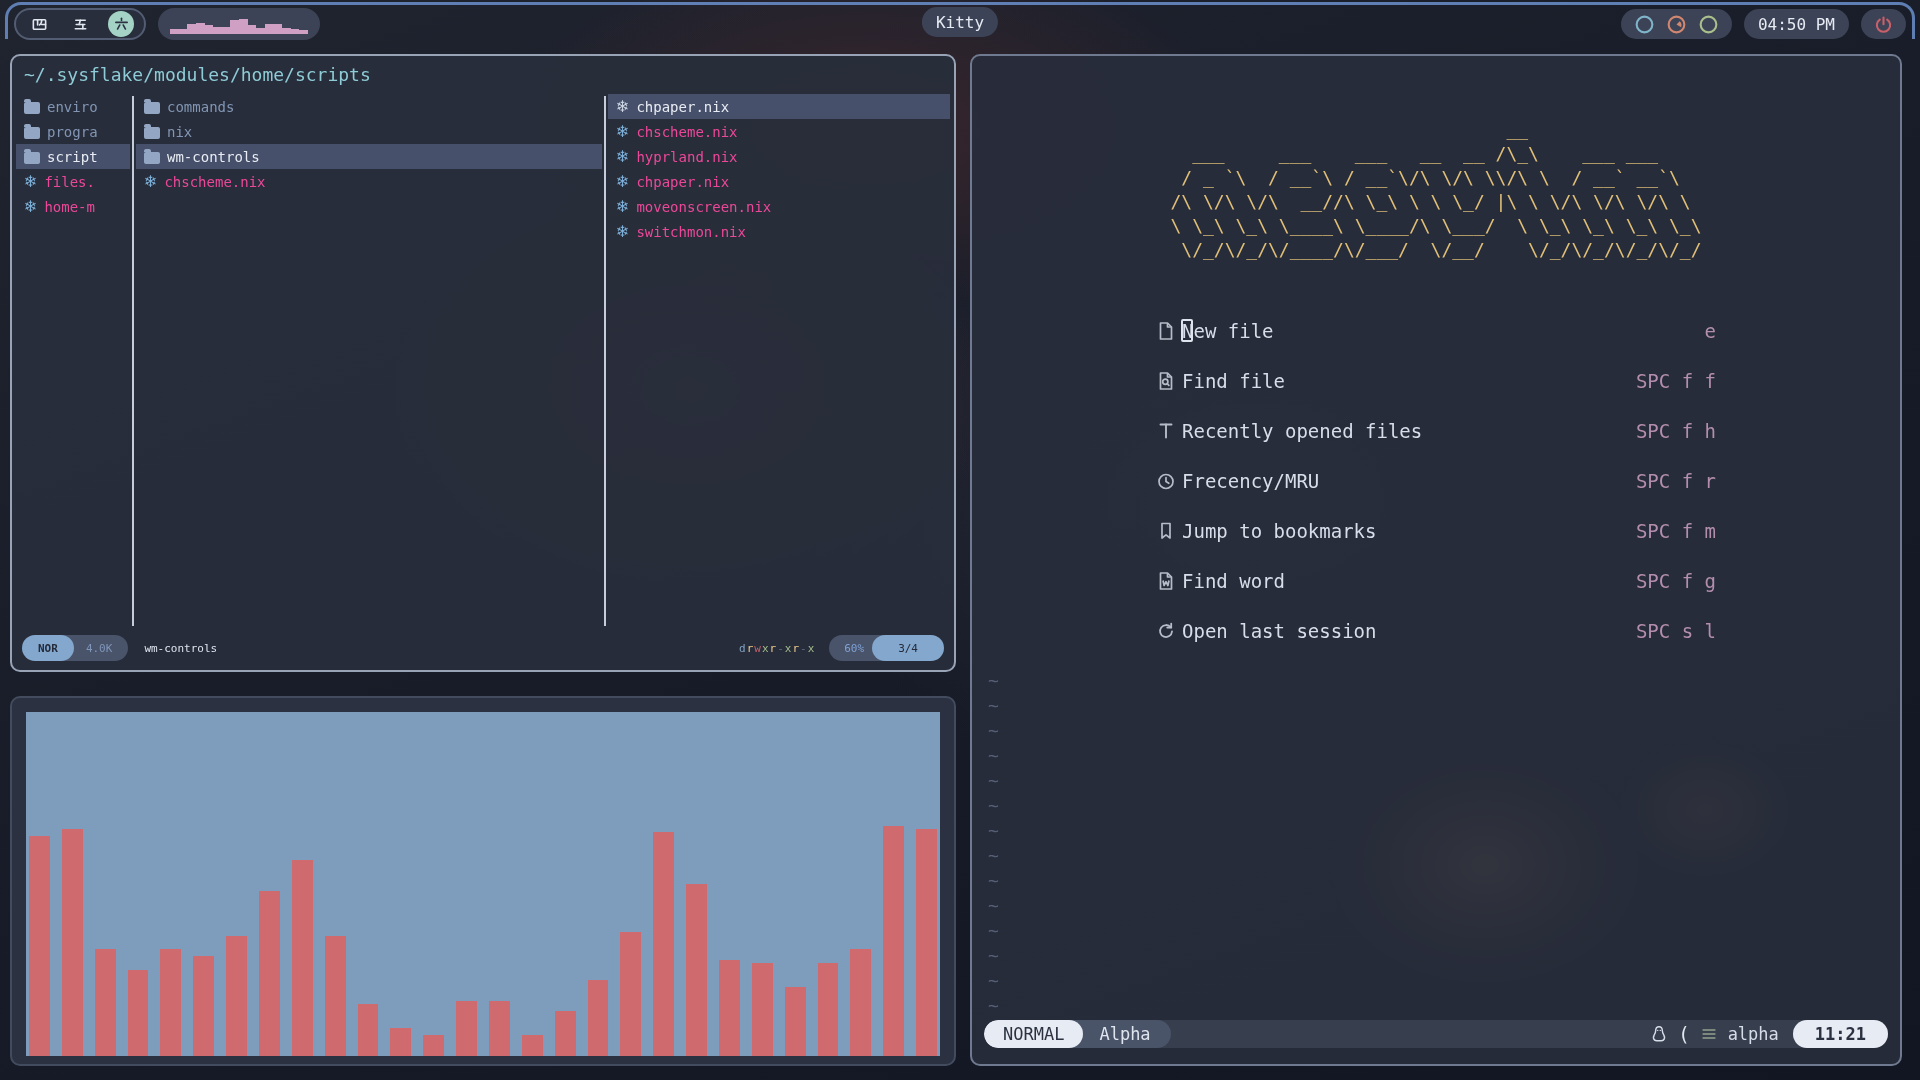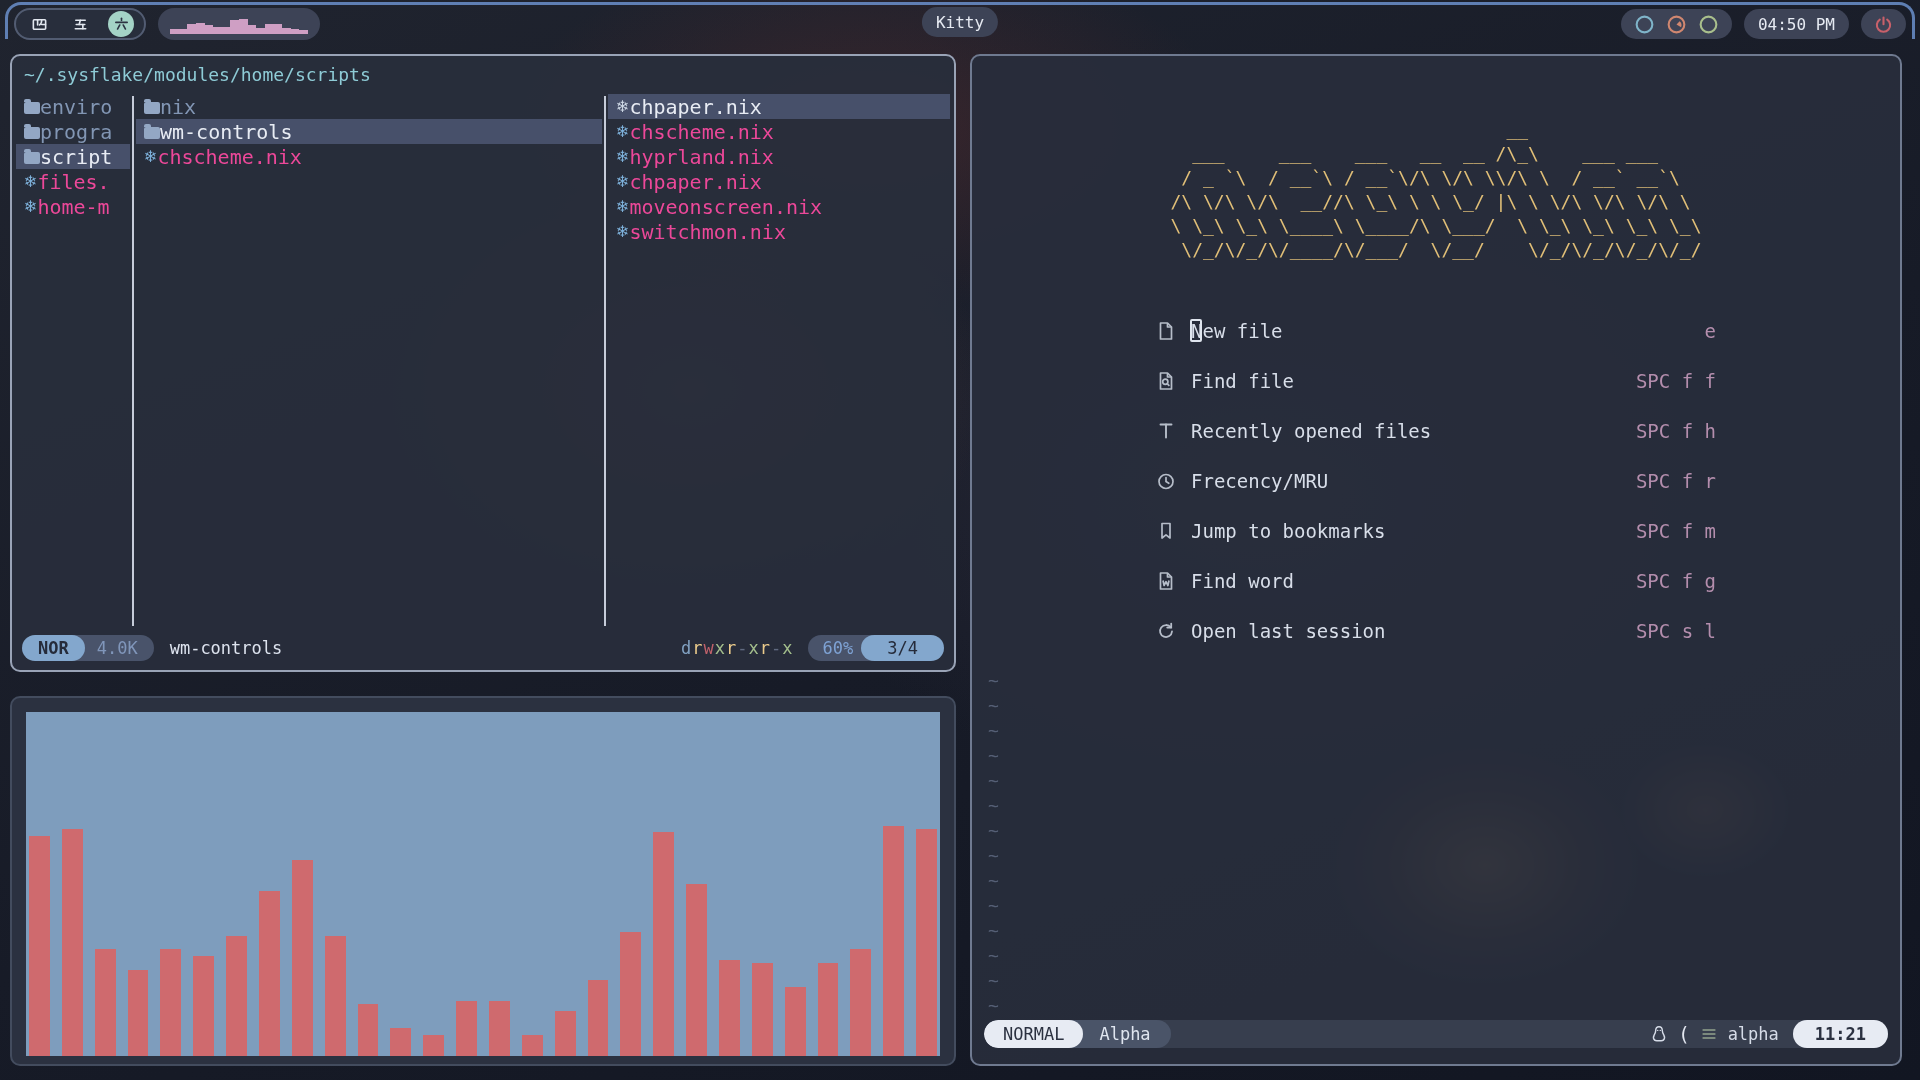--- a/index.html
+++ b/index.html
@@ -40,50 +40,50 @@
   .chart-window{left:10px;top:696px;width:946px;height:370px;background:#2b3140;border:2px solid #434c5e}
   .nv-window{left:970px;top:54px;width:932px;height:1012px;background:rgba(40,46,60,.92);border:2px solid #6f7a90}
   
   .fm-path{position:absolute;left:12px;top:8px;color:#8ecbd6;font-size:18px}
   .fm-cols{position:absolute;left:4px;right:4px;top:38px;bottom:44px;display:flex}
   .fm-divider{width:2px;background:#c6ccd9;margin:2px 2px 0}
   .col{overflow:hidden}
   .col-parent{width:114px}
   .col-current{width:466px}
   .col-preview{flex:1}
-  .frow{display:flex;align-items:center;height:25px;padding:0 8px;font-size:20px;white-space:nowrap}
+  .frow{display:flex;align-items:center;gap:7px;height:25px;padding:0 8px;font-size:14px;white-space:nowrap}
   .frow .lbl{overflow:hidden;text-overflow:clip}
   .t-folder .lbl{color:#8296b4}
   .t-nix .lbl{color:#ec4899}
   .frow.selected{background:#47506a}
   .frow.selected .lbl{color:#e8ecf4}
   .fic{flex:none;display:inline-block}
   .ic-folder{position:relative;width:16px;height:12px;background:#93a7c4;border-radius:2px;margin-top:2px}
   .ic-folder::before{content:"";position:absolute;top:-3px;left:0;width:7px;height:3px;background:#93a7c4;border-radius:2px 2px 0 0}
   .ic-nix{font-family:"DejaVu Sans",sans-serif;color:#7fb3dd;font-size:16px;line-height:1}
   .ic-nix::before{content:"❄"}
   .selected .ic-nix{color:#cfd9e6}
-  .fm-status{position:absolute;left:10px;right:10px;bottom:8px;height:28px;display:flex;align-items:center;font-size:17px}
+  .fm-status{position:absolute;left:10px;right:10px;bottom:8px;height:28px;display:flex;align-items:center;font-size:11px}
   .seg{height:26px;display:flex;align-items:center;position:relative;box-sizing:border-box}
   .seg-mode{background:#83a7cd;color:#252b3a;border-radius:14px;padding:0 16px;font-weight:bold;z-index:2}
   .seg-size{background:#49536a;color:#8096ba;border-radius:0 14px 14px 0;padding:0 16px 0 26px;margin-left:-14px;z-index:1}
   .fm-name{margin-left:16px;color:#dde3ee}
   .fm-spacer{flex:1}
   .perms{letter-spacing:1px;margin-right:14px}
   .seg-pct{background:#49536a;color:#7ea2d4;border-radius:14px 0 0 14px;padding:0 20px 0 15px;margin-right:-12px;z-index:1}
   .seg-pos{background:#83a7cd;color:#252b3a;border-radius:14px;padding:0 26px;z-index:2}
   
   .chart-area{position:absolute;left:14px;right:14px;top:14px;bottom:8px;background:#7e9dbd;display:flex;align-items:flex-end;gap:12px;padding:0 3px;box-sizing:border-box}
   .cbar{flex:1;background:#cf6a6e}
   
   .nv-art{margin:62px auto 0;width:max-content;color:#e2c078;font-size:18px;line-height:24px;white-space:pre}
   .nv-menu{width:560px;margin:44px auto 0}
   .mitem{display:flex;align-items:center;height:50px;font-size:19px;color:#d8dee9}
   .mic{width:20px;height:20px;color:#b6bdc9;flex:none}
-  .mlabel-wrap{position:relative;margin-left:15px}
+  .mlabel-wrap{position:relative;margin-left:6px}
   .mcursor{position:absolute;left:-1px;top:-1px;width:12px;height:23px;border:2px solid #dfe5ee;border-radius:2px;box-sizing:border-box}
   .mspacer{flex:1}
   .mshort{color:#b48ead}
   .nv-tildes{position:absolute;left:16px;top:612px;color:#555f75;font-size:18px;line-height:25px}
   .nv-status{position:absolute;left:12px;right:12px;bottom:16px;height:28px;border-radius:14px;overflow:hidden;
     display:flex;align-items:stretch;background:#373e4e;font-size:17px}
   .sl{display:flex;align-items:center;position:relative;box-sizing:border-box}
   .sl-mode{background:#e7ebf3;color:#2b3140;padding:0 19px;font-weight:normal;border-radius:14px;z-index:3}
   .sl-buffer{background:#4a5468;color:#dfe5ef;padding:0 20px 0 32px;margin-left:-16px;border-radius:0 14px 14px 0;z-index:2}
   .sl-bar{flex:1}
@@ -289,20 +289,24 @@
           <span class="lbl">files.</span>
         </div>
         <div class="frow t-nix">
           <span class="fic ic-nix"></span>
           <span class="lbl">home-m</span>
         </div>
       </div>
     <div class="fm-divider"></div>
     <div class="col col-current">
 
+    <div class="frow t-folder">
+          <span class="fic ic-folder"></span>
+          <span class="lbl">commands</span>
+        </div>
         <div class="frow t-folder">
           <span class="fic ic-folder"></span>
           <span class="lbl">nix</span>
         </div>
         <div class="frow selected t-folder">
           <span class="fic ic-folder"></span>
           <span class="lbl">wm-controls</span>
         </div>
         <div class="frow t-nix">
           <span class="fic ic-nix"></span>

